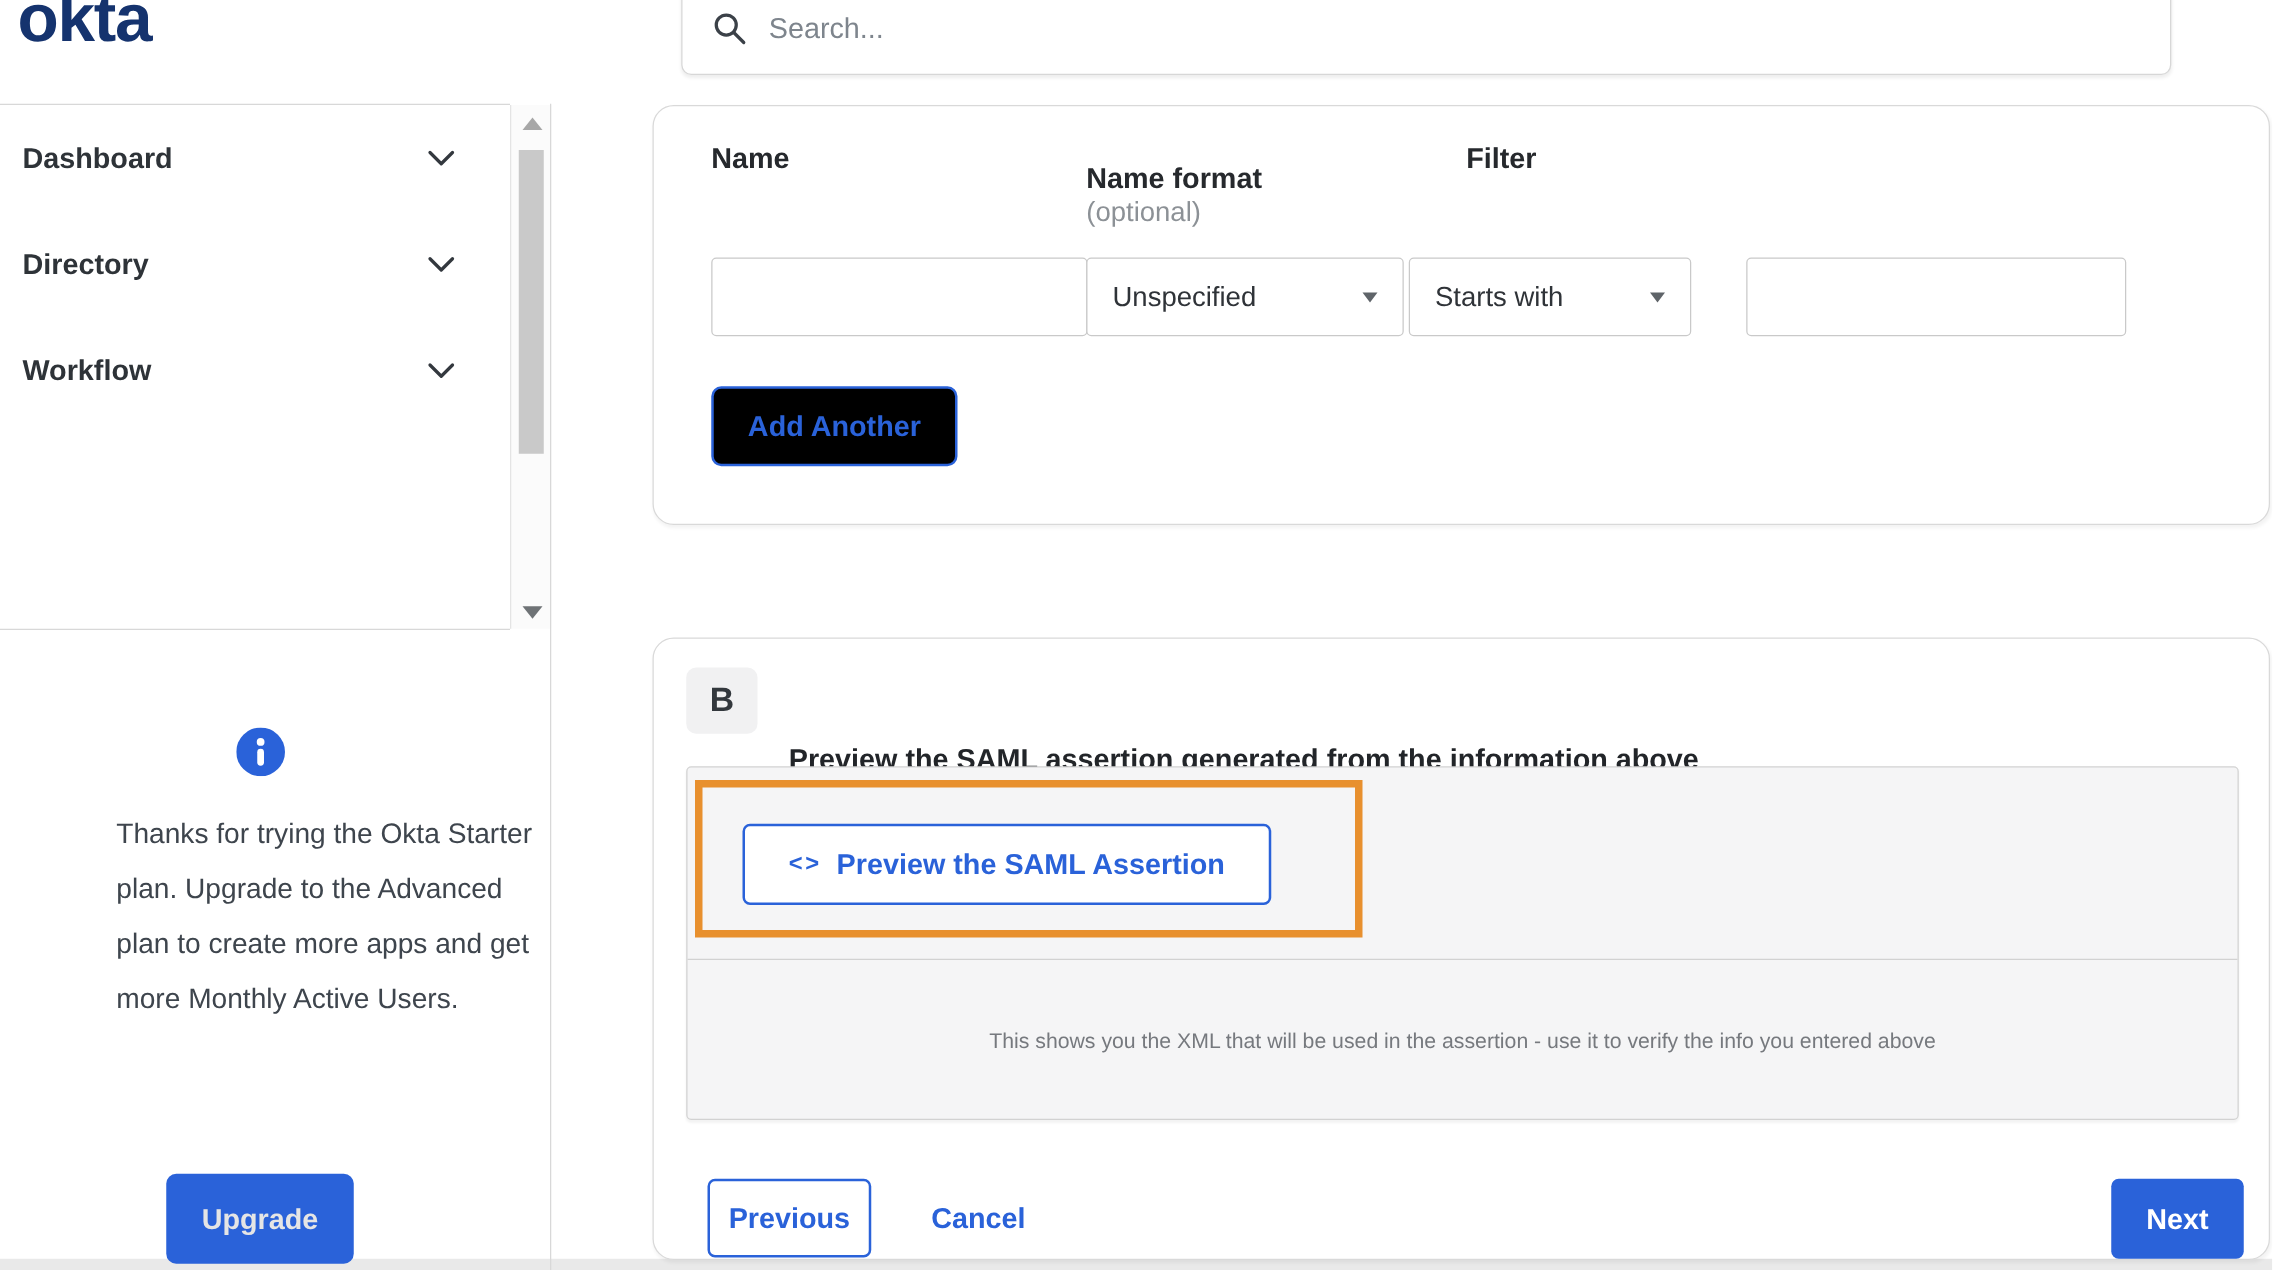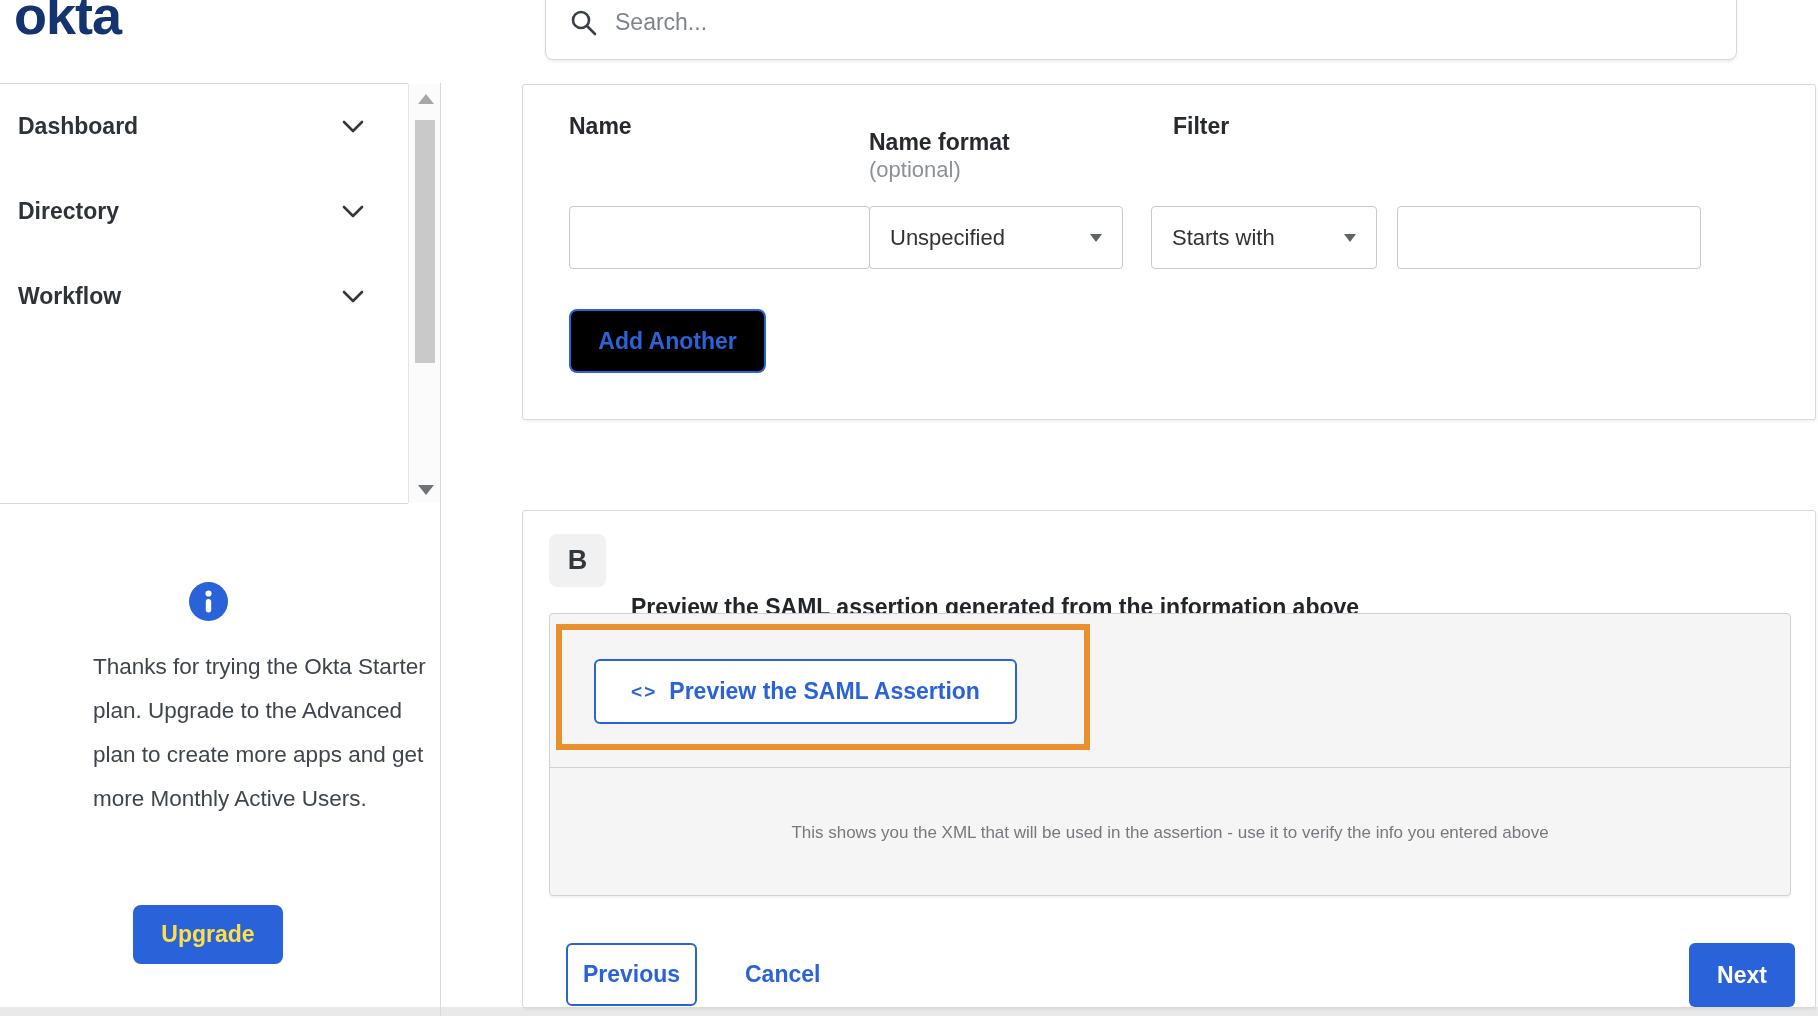--- a/index.html
+++ b/index.html
@@ -26,25 +26,25 @@
   .scrollbar { left:408px; top:84px; width:33px; height:419px; background:#fbfbfb; border-left:1px solid #e4e4e4; }
   .sb-up { position:absolute; top:10px; left:9px; width:0; height:0;
            border-left:8px solid transparent; border-right:8px solid transparent; border-bottom:10px solid #a7a7a7; }
   .sb-thumb { position:absolute; top:36px; left:6px; width:20px; height:243px; background:#c9c9c9; }
   .sb-down { position:absolute; bottom:8px; left:9px; width:0; height:0;
              border-left:8px solid transparent; border-right:8px solid transparent; border-top:10px solid #6f7376; }
   .sidebar-divider { left:440px; top:83px; width:1px; height:933px; background:#d8d8d8; }
 
   .info-icon { left:189px; top:582px; }
   .upsell-text { left:49px; top:645px; width:338px; font-size:22.5px; line-height:44px; color:#3e454d;margin-left:44px; }
-  .upgrade-btn { left:133px; top:905px; width:150px; height:59px; background:#2a62d9; color:#fde047;
+  .upgrade-btn { left:133px; top:939px; width:150px; height:72px; background:#2a62d9; color:#e5e5e5;
                  font-weight:700; font-size:23px; border:none; border-radius:8px; }
 
   
-  .card { background:#fff; border:1px solid #d9d9d9; border-radius:3px; box-shadow:1px 2px 3px rgba(0,0,0,0.05); }
+  .card { background:#fff; border:1px solid #d9d9d9; border-radius:17px; box-shadow:1px 2px 3px rgba(0,0,0,0.05); }
   .card1 { left:522px; top:84px; width:1294px; height:336px; }
   .card2 { left:522px; top:510px; width:1294px; height:498px; }
 
   .form-label { position:absolute; font-size:23px; font-weight:700; color:#26292d; }
   .form-hint  { position:absolute; font-size:22px; font-weight:400; color:#8c9196; }
   .text-input { position:absolute; top:121px; height:63px; border:1px solid #c9c9c9; border-radius:4px;
                 background:#fff; font-size:22px; padding:0 16px; color:#333; outline:none; font-family:inherit; }
   .select { position:absolute; top:121px; height:63px; border:1px solid #c9c9c9; border-radius:4px; background:#fff;
             display:flex; align-items:center; justify-content:space-between; padding:0 20px; font-size:22px;
             color:#2f3338; cursor:pointer; }
@@ -133,21 +133,21 @@
     <div class="form-label" style="left:46px; top:28px;">Name</div>
     <div class="form-label" style="left:346px; top:44px;">Name format</div>
     <div class="form-hint" style="left:346px; top:72px;">(optional)</div>
     <div class="form-label" style="left:650px; top:28px;">Filter</div>
 
     <input type="text" class="text-input" style="left: 46px; width: 301px;" value="">
     <div class="select" style="left:346px; width:254px;">
       <span>Unspecified</span>
       <span class="caret"></span>
     </div>
-    <div class="select" style="left:628px; width:226px;">
+    <div class="select" style="left:604px; width:226px;">
       <span>Starts with</span>
       <span class="caret"></span>
     </div>
     <input type="text" class="text-input" style="left: 874px; width: 304px;" value="">
 
     <button class="add-another">Add Another</button>
   </div>
 
   <div class="abs card card2">
     <div class="step-badge">B</div>

